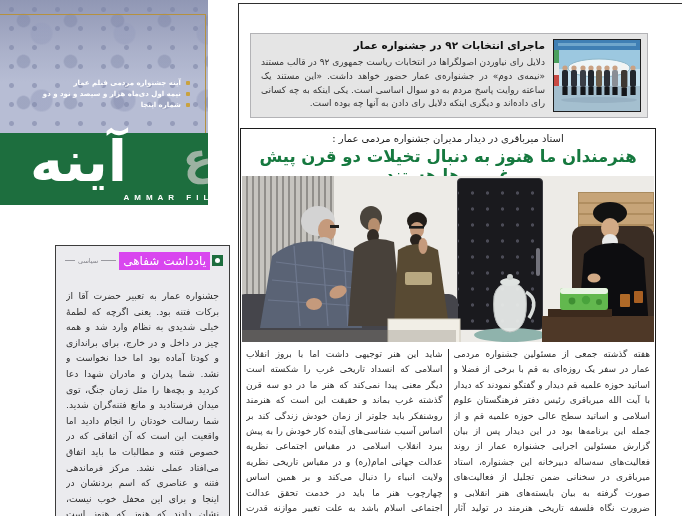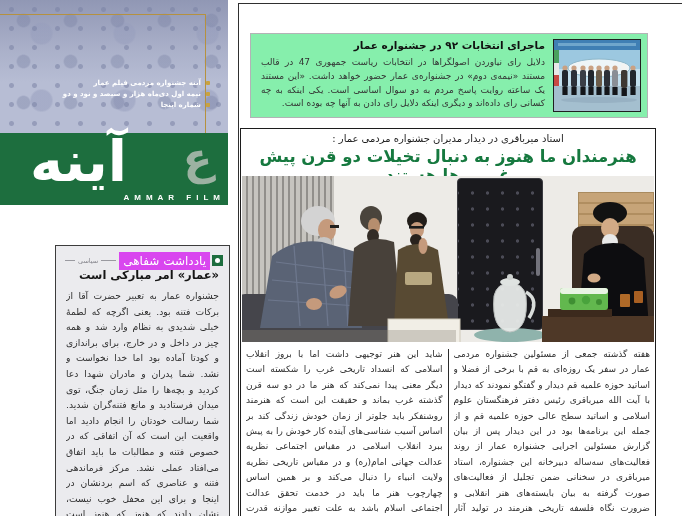--- a/index.html
+++ b/index.html
@@ -4,21 +4,21 @@
 <style>
   * { margin:0; padding:0; box-sizing:border-box; }
   html,body { background:#ffffff; }
   #page {
     position:relative; width:682px; height:516px; overflow:hidden;
     background:#ffffff; font-family:"DejaVu Sans", sans-serif; color:#2a2a2a;
   }
   [data-name]{ }
 
   
-  .cover { position:absolute; left:0; top:0; width:228px; height:207px; overflow:hidden; }
+  .cover { position:absolute; left:0; top:0; width:208px; height:207px; overflow:hidden; }
   .cover-pattern {
     position:absolute; inset:0; height:133px;
     background-color:#b7bdd4;
     background-image:
       radial-gradient(circle, rgba(122,130,164,.55) 2px, rgba(0,0,0,0) 3px),
       radial-gradient(circle, rgba(122,130,164,.38) 6px, rgba(0,0,0,0) 7.5px),
       radial-gradient(circle, rgba(150,157,188,.5) 10px, rgba(0,0,0,0) 12px),
       linear-gradient(180deg, rgba(98,106,142,.45) 0%, rgba(98,106,142,.15) 38%, rgba(183,189,212,0) 62%);
     background-size: 23px 19px, 47px 41px, 83px 67px, 100% 100%;
   }
@@ -42,21 +42,21 @@
     font-family:"Liberation Sans", sans-serif; font-size:8px; letter-spacing:5px; font-weight:bold;margin-top:29px;
   }
 
   
   .rule-v-main { position:absolute; left:238px; top:3px; width:1px; height:513px; background:#2f2f2f; }
   .rule-h-top  { position:absolute; left:238px; top:3px; width:444px; height:1px; background:#2f2f2f; }
 
   
   .news-box {
     position:absolute; left:250px; top:33px; width:398px; height:85px;
-    background:#86efac; border:1px solid #b3b3b6; direction:rtl;
+    background:#e5e5e5; border:1px solid #b3b3b6; direction:rtl;
   }
   .news-photo {
     position:absolute; right:6px; top:5px; width:88px; height:73px;
     border:1px solid #1f1f1f; background:#bcd8e8; overflow:hidden;
   }
   .news-title {
     position:absolute; right:102px; top:5px; left:10px; text-align:right;
     font-size:10.5px; font-weight:bold; color:#111;
   }
   .news-body {
@@ -182,21 +182,21 @@
         <g data-name="cleric-figure">
           <circle cx="70" cy="27" r="3.2" fill="#f4f4f2"></circle>
           <rect x="67" y="30" width="6.4" height="18" rx="2" fill="#3d3833"></rect>
           <rect x="67.5" y="48" width="5.4" height="8" fill="#14161a"></rect>
         </g>
         <use href="#cand" x="79" y="28" fill="#23272e"></use>
         <ellipse cx="45" cy="60" rx="38" ry="3" fill="#8fa9ba" opacity=".6"></ellipse>
       </svg>
     </div>
     <div class="news-title" data-name="news-title">ماجرای انتخابات ۹۲ در جشنواره عمار</div>
-    <div class="news-body" data-name="news-body-text">دلایل رای نیاوردن اصولگراها در انتخابات ریاست جمهوری 47 در قالب مستند «نیمه‌ی دوم» در جشنواره‌ی عمار حضور خواهد داشت. «این مستند یک ساعته روایت پاسخ مردم به دو سوال اساسی است. یکی اینکه به چه کسانی رای داده‌اند و دیگری اینکه دلایل رای دادن به آنها چه بوده است.</div>
+    <div class="news-body" data-name="news-body-text">دلایل رای نیاوردن اصولگراها در انتخابات ریاست جمهوری ۹۲ در قالب مستند «نیمه‌ی دوم» در جشنواره‌ی عمار حضور خواهد داشت. «این مستند یک ساعته روایت پاسخ مردم به دو سوال اساسی است. یکی اینکه به چه کسانی رای داده‌اند و دیگری اینکه دلایل رای دادن به آنها چه بوده است.</div>
   </div>
 
   <div class="article-box" data-name="main-article">
     <div class="kicker" data-name="article-kicker">استاد میرباقری در دیدار مدیران جشنواره مردمی عمار :</div>
     <div class="headline" data-name="article-headline">هنرمندان ما هنوز به دنبال تخیلات دو قرن پیش غربی ها هستند</div>
 
     <div class="meet-photo" data-name="meeting-photo">
       <div class="blinds" data-name="window-blinds"></div>
       <div class="door" data-name="tufted-door"></div>
       <div class="door-handle" data-name="door-handle"></div>
@@ -288,17 +288,16 @@
   <div class="note-box" data-name="oral-note-box">
     <div class="note-header" data-name="note-header">
       <span class="tag-square" data-name="section-square-icon">
           <i></i>
         </span>
       <span class="tag-primary" data-name="note-category-badge">یادداشت شفاهی</span>
       <span class="tag-line" data-name="note-header-rule"></span>
       <span class="tag-secondary" data-name="note-subcategory-label">سیاسی</span>
       <span class="tag-line" data-name="note-header-rule" style="flex:0 0 10px;"></span>
     </div>
-    <div class="note-title" data-name="note-title">«عمار» امر مبارکی است</div>
     <div class="note-body" data-name="note-body-text">جشنواره عمار به تعبیر حضرت آقا از برکات فتنه بود. یعنی اگرچه که لطمهٔ خیلی شدیدی به نظام وارد شد و همه چیز در داخل و در خارج، برای براندازی و کودتا آماده بود اما خدا نخواست و نشد. شما پدران و مادران شهدا دعا کردید و بچه‌ها را مثل زمان جنگ، توی میدان فرستادید و مانع فتنه‌گران شدید. شما رسالت خودتان را انجام دادید اما واقعیت این است که آن اتفاقی که در خصوص فتنه و مطالبات ما باید اتفاق می‌افتاد عملی نشد. مرکز فرماندهی فتنه و عناصری که اسم بردنشان در اینجا و برای این محفل خوب نیست، نشان دادند که هنوز که هنوز است قابلیت سازماندهی و ایجاد فتنه جدیدتری را دارند.</div>
   </div>
 
 </div>
 
 </body></html>

